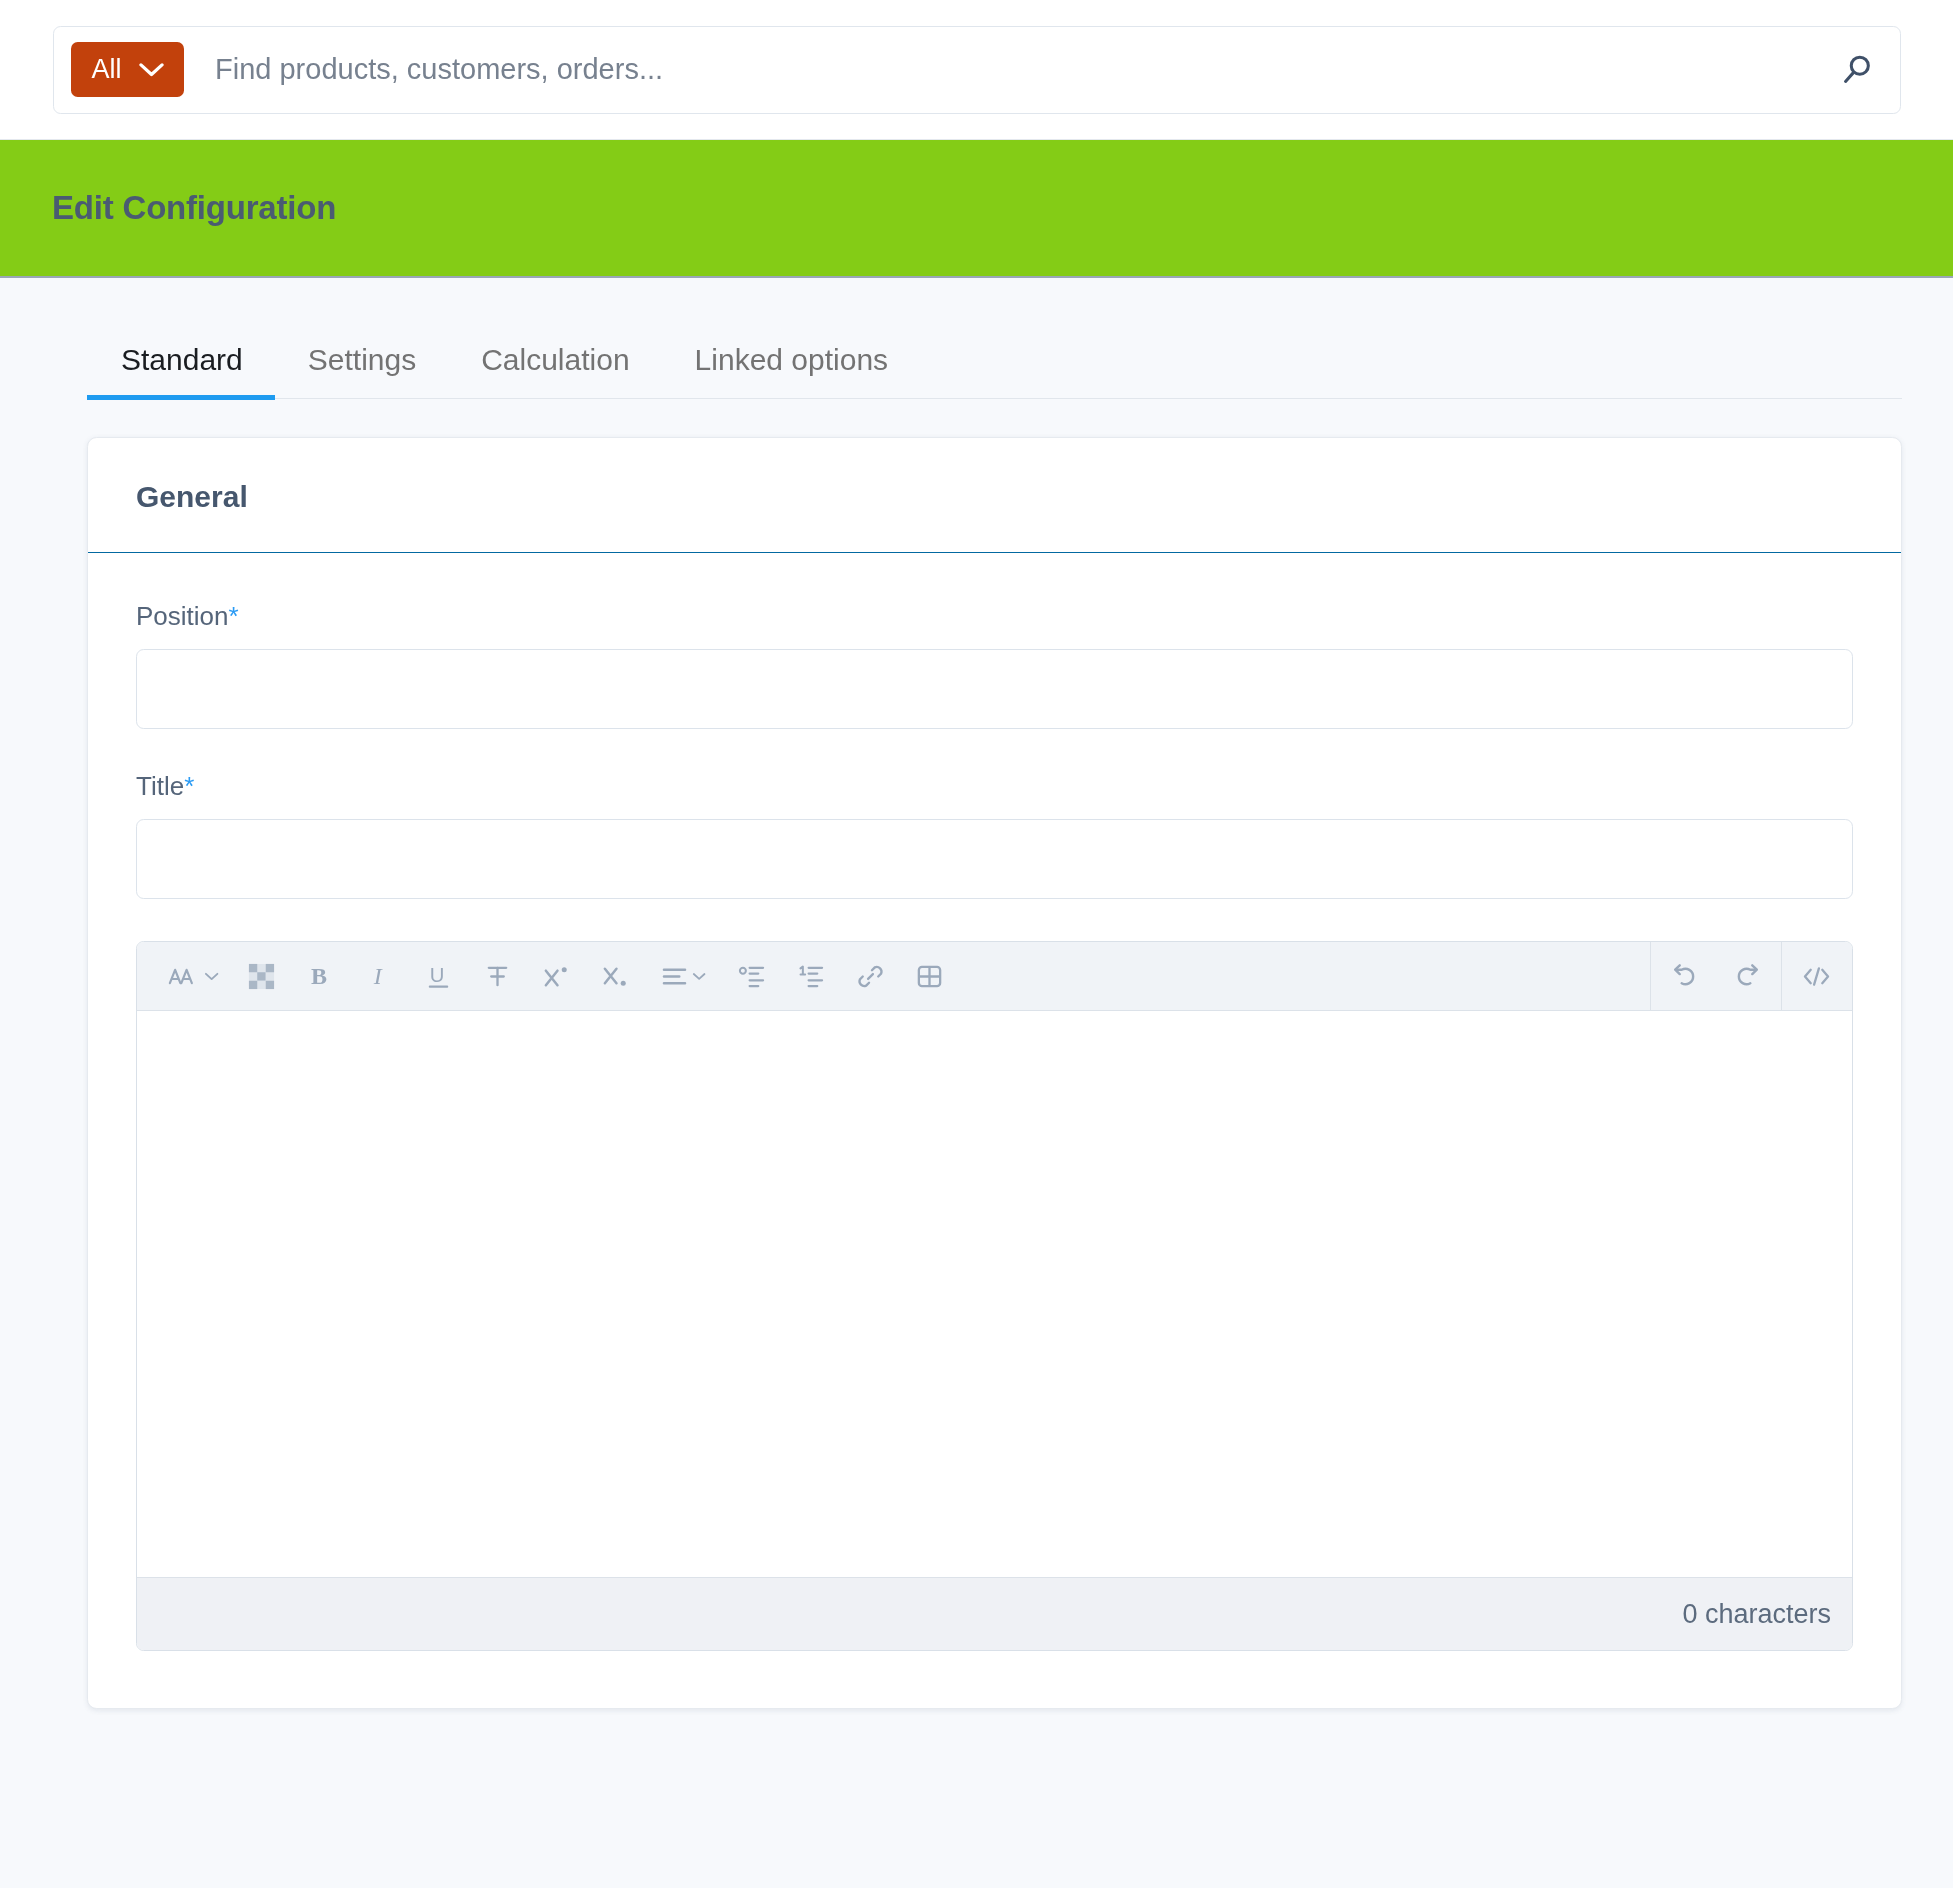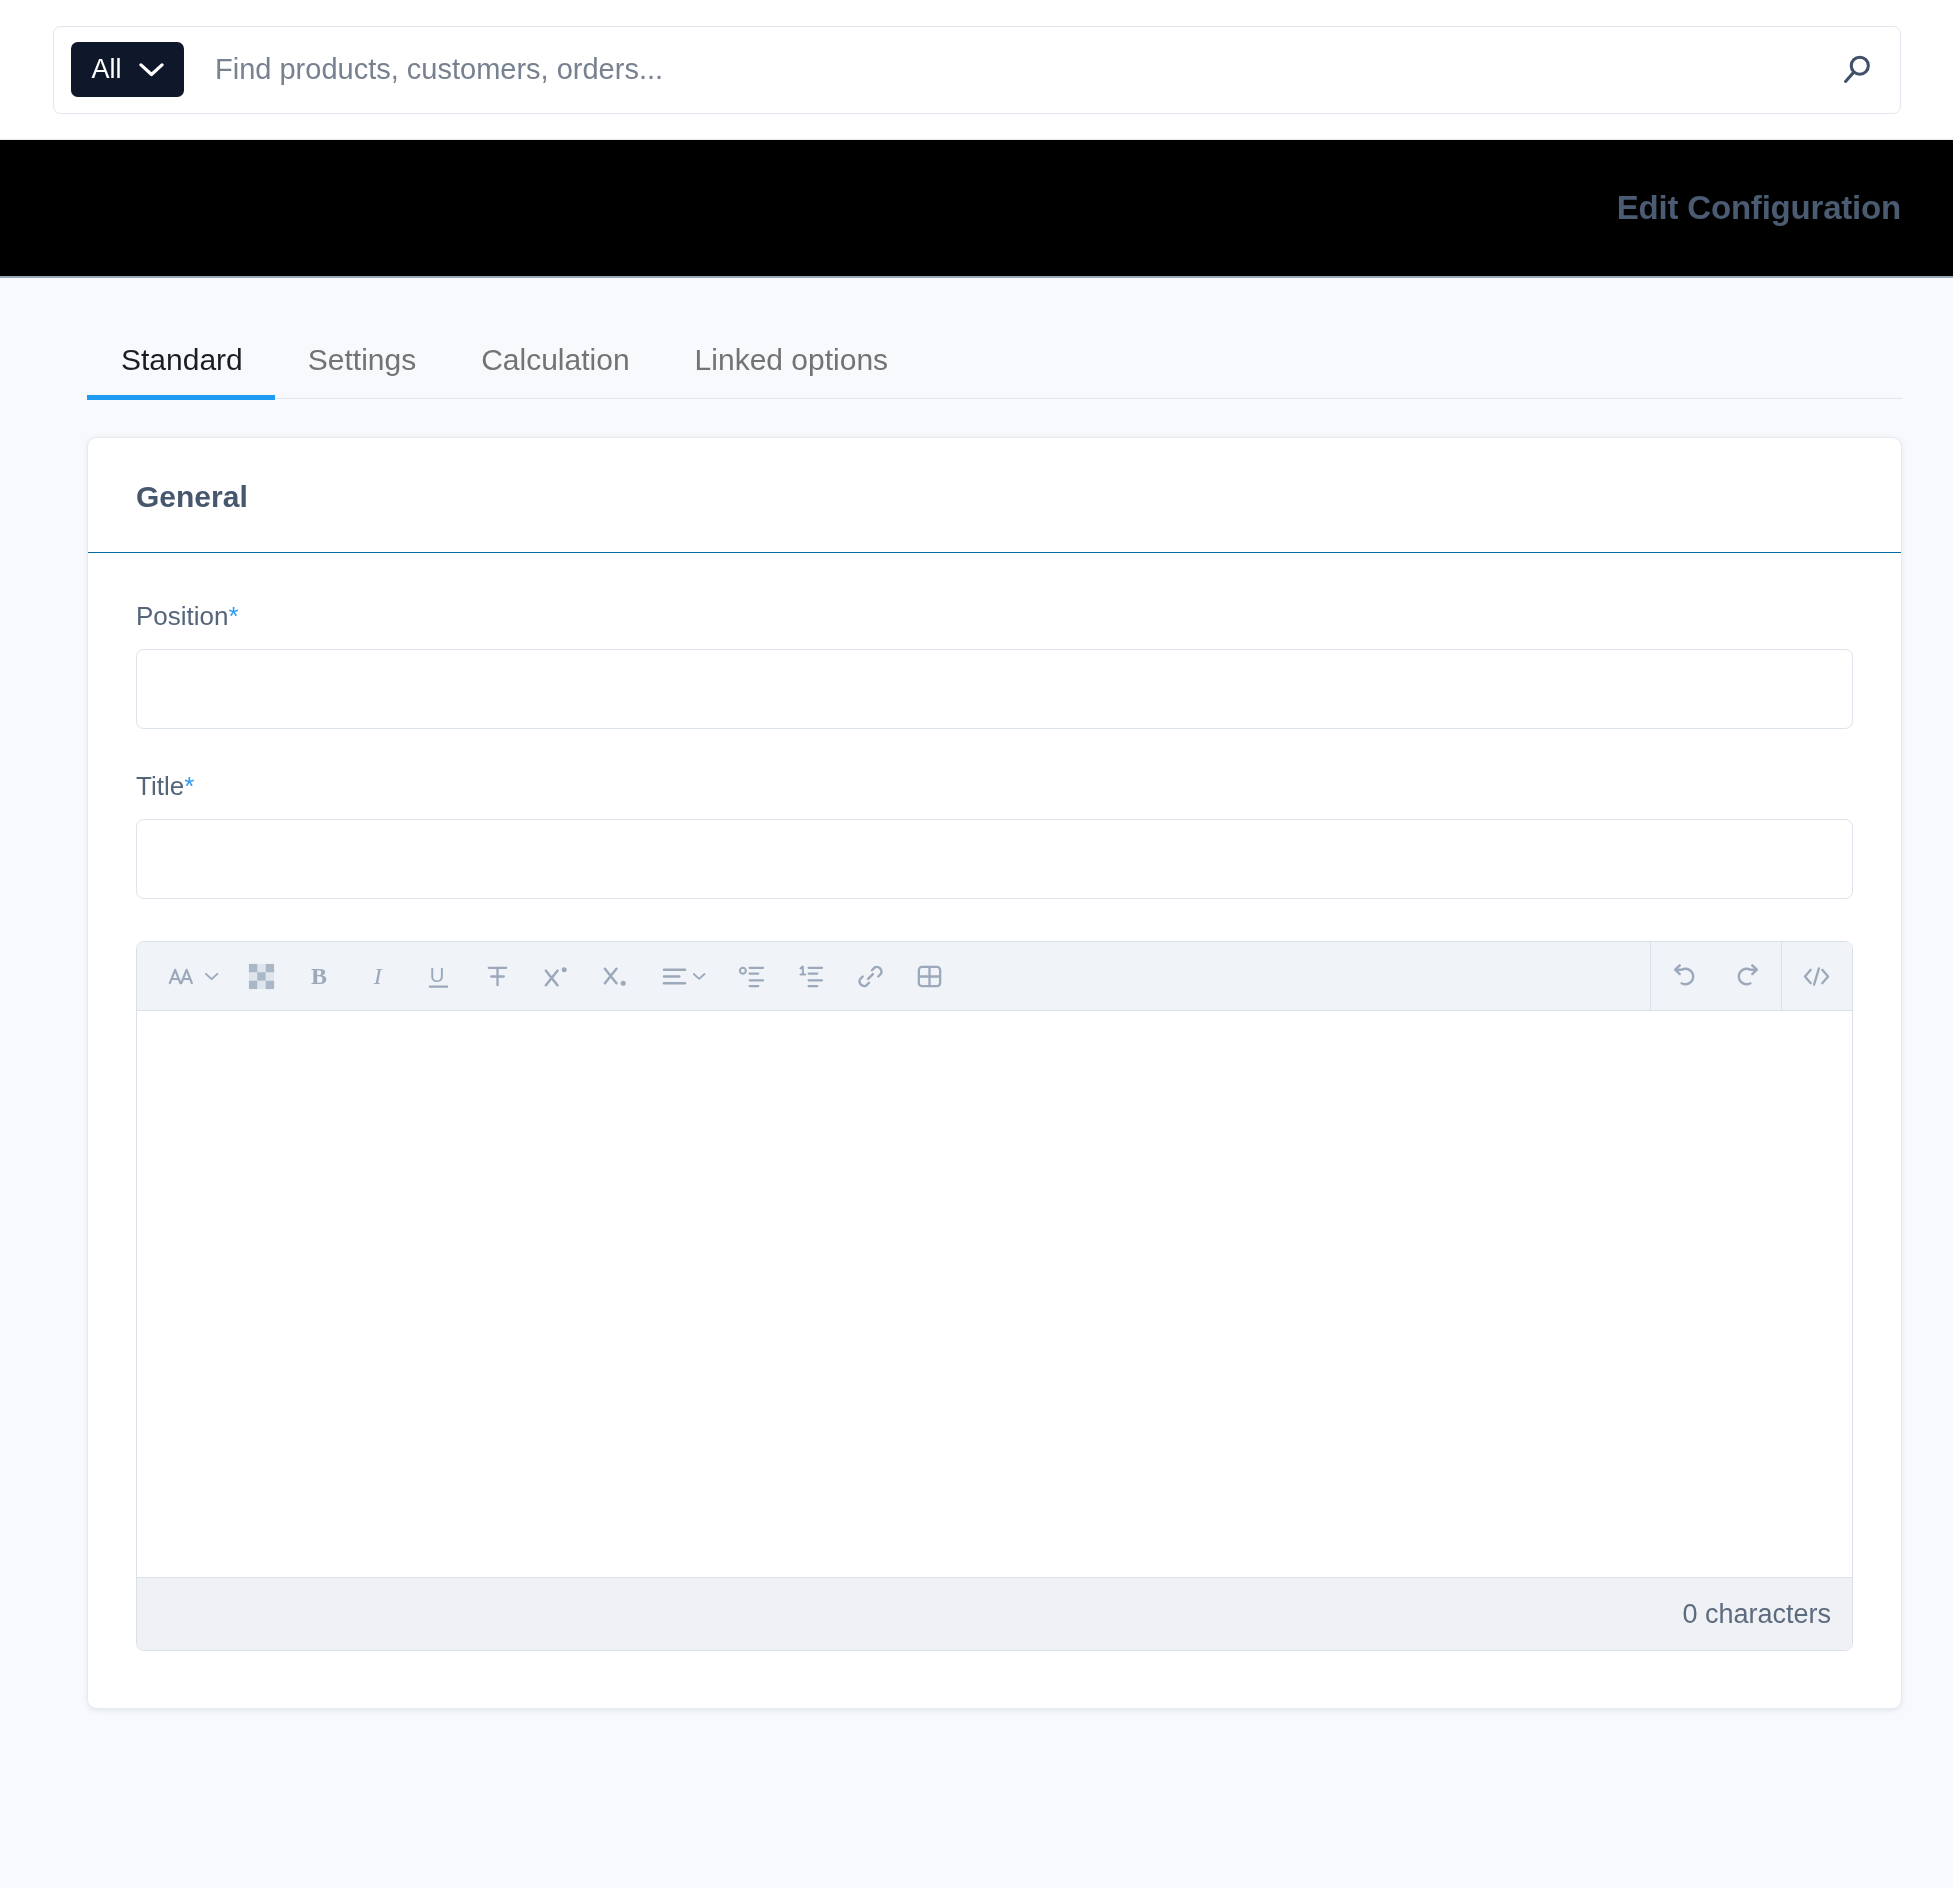--- a/index.html
+++ b/index.html
@@ -24,21 +24,21 @@
     flex: 1;
     height: 88px;
     background: #FFFFFF;
     border: 1.9px solid #E0E6ED;
     border-radius: 7.6px;
     display: flex;
     align-items: center;
     padding: 0 17px 0 17px;
   }
   .scope-button {
-    background: #0f172a;
+    background: #c2410c;
     color: #FFFFFF;
     border-radius: 6.7px;
     height: 55px;
     min-width: 113px;
     display: flex;
     align-items: center;
     justify-content: center;
     gap: 17px;
     font-size: 27px;
     cursor: pointer;
@@ -58,25 +58,25 @@
   .search-input::placeholder { color: #77818F; }
   .search-submit {
     width: 54px; height: 54px;
     display: flex; align-items: center; justify-content: center;
     cursor: pointer;
   }
 
   
   .page-header {
     height: 138px;
-    background: #000000;
+    background: #84cc16;
     border-bottom: 2.9px solid #9AA7B6;
     display: flex;
     align-items: center;
-    justify-content: flex-end;
+    justify-content: space-between;
     padding: 0 53px 0 52px;
     gap: 18px;
   }
   .page-title {
     font-size: 33px;
     font-weight: bold;
     color: #4A5B72;
     letter-spacing: -0.2px;
   }
   .header-actions { display: flex; align-items: center; gap: 13.4px; }

